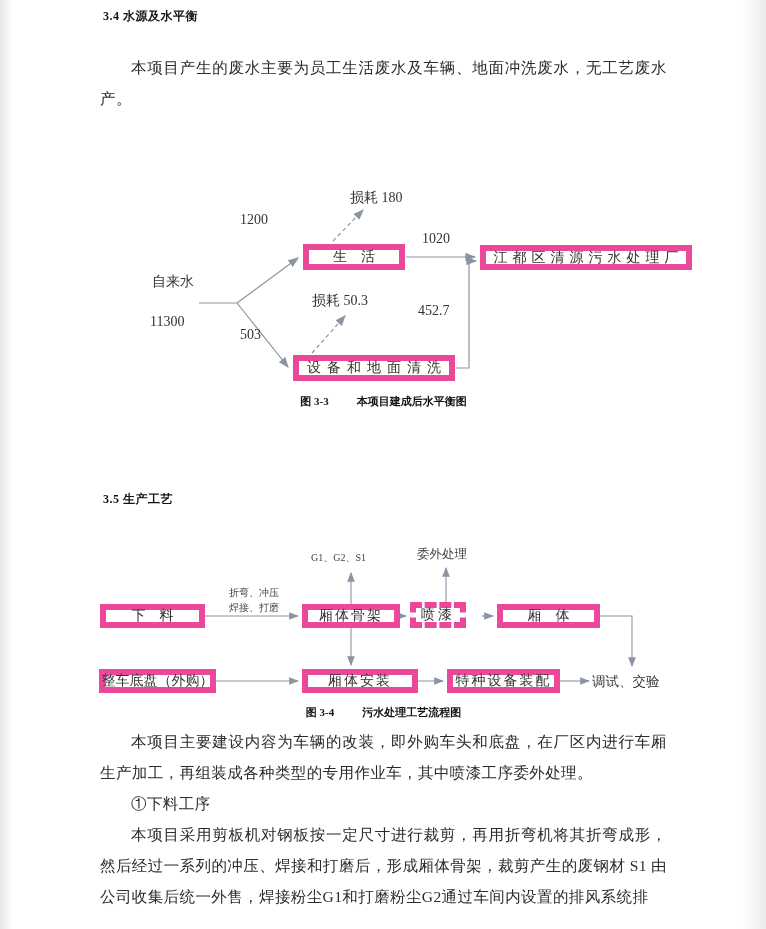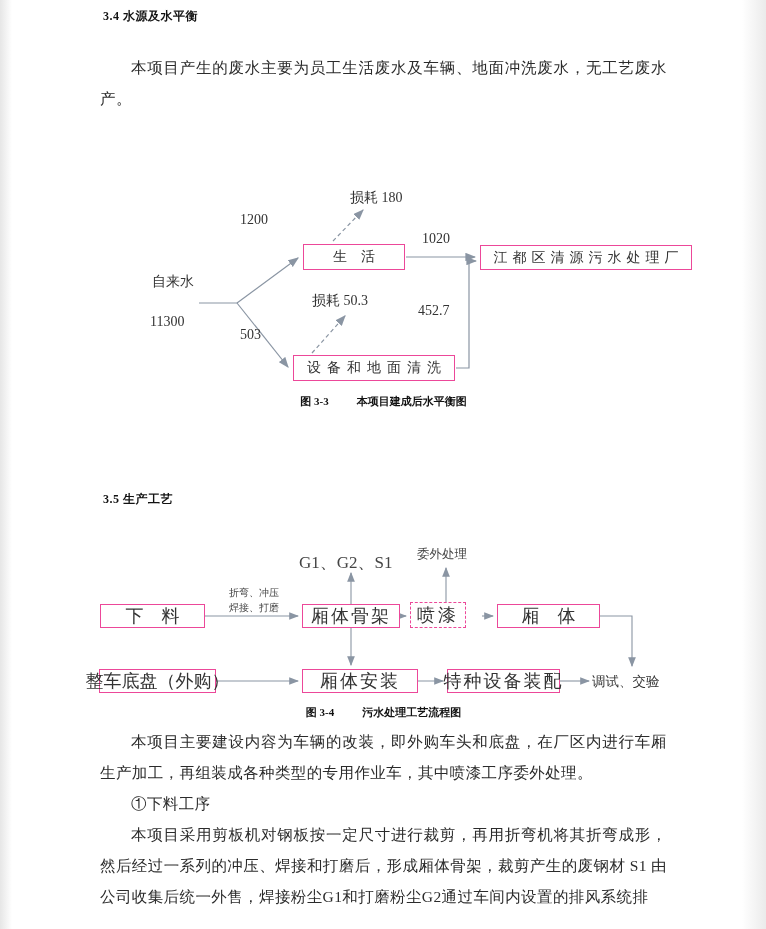--- a/index.html
+++ b/index.html
@@ -14,24 +14,24 @@
   .edge-left  { left:0; width:12px; background:linear-gradient(to right, rgba(100,100,100,.16), rgba(100,100,100,0)); }
   .edge-right { right:0; width:24px; background:linear-gradient(to left, rgba(120,120,120,.15), rgba(120,120,120,0)); }
 
   .h-sec { position:absolute; left:103px; font-size:12px; font-weight:bold; color:#121212; letter-spacing:.5px; }
   .para  { position:absolute; left:100px; width:567px; font-size:15.5px; line-height:31px;
            letter-spacing:.4px; text-align:justify; text-indent:2em; color:#2b2b2b; }
 
   .fig { position:absolute; }
   .fig svg { position:absolute; left:0; top:0; }
   .dlabel { position:absolute; font-size:14px; color:#333; white-space:nowrap; }
-  .dbox { position:absolute; border:1px solid #ec4899; display:flex; align-items:center; justify-content:center;
+  .dbox { position:absolute; border:6px solid #ec4899; display:flex; align-items:center; justify-content:center;
           font-size:14px; color:#333; white-space:nowrap; background:#fff; }
   .dbox.dashed { border-style:dashed; }
-  .fig34 .dbox { font-size:18px; }
+  .fig34 .dbox { font-size:14px; }
   .small { font-size:12.5px; color:#444; }
   .edge-label { position:absolute; text-align:center; font-size:10px; line-height:15px; color:#444; }
 
   .caption { position:absolute; left:100px; width:567px; text-align:center; font-weight:bold;
              font-size:11px; color:#121212; }
   .caption .gap { display:inline-block; width:28px; }
 
   .textblock { position:absolute; left:100px; top:726px; width:567px; }
   .textblock p { font-size:15.5px; line-height:31px; letter-spacing:.4px; text-align:justify;
                  text-indent:2em; color:#2b2b2b; }
@@ -98,21 +98,21 @@
         <path d="M256 61 V 30" marker-end="url(#a34)"></path>
         <path d="M351 59 V 25" marker-end="url(#a34)"></path>
         <path d="M505 73 H 537 V 123" marker-end="url(#a34)"></path>
         <path d="M256 85 V 122" marker-end="url(#a34)"></path>
         <path d="M121 138 H 203" marker-end="url(#a34)"></path>
         <path d="M310 138 H 348" marker-end="url(#a34)"></path>
         <path d="M465 138 H 494" marker-end="url(#a34)"></path>
       </g>
     </svg>
 
-    <span class="dlabel small" style="left:204px; top:8px; font-size:17px;">G1、G2、S1</span>
+    <span class="dlabel small" style="left:216px; top:8px; font-size:10px;">G1、G2、S1</span>
     <span class="dlabel small" style="left:322px; top:3px;">委外处理</span>
 
     <div class="edge-label" style="left:112px; top:42px; width:94px;">
       <div>折弯、冲压</div>
       <div>焊接、打磨</div>
     </div>
 
     <div class="dbox" style="left:5px;   top:61px; width:105px; height:24px;">下　料</div>
     <div class="dbox" style="left:207px; top:61px; width:98px;  height:24px; letter-spacing:2px;">厢体骨架</div>
     <div class="dbox dashed" style="left:315px; top:59px; width:56px; height:26px; letter-spacing:3px;">喷漆</div>

